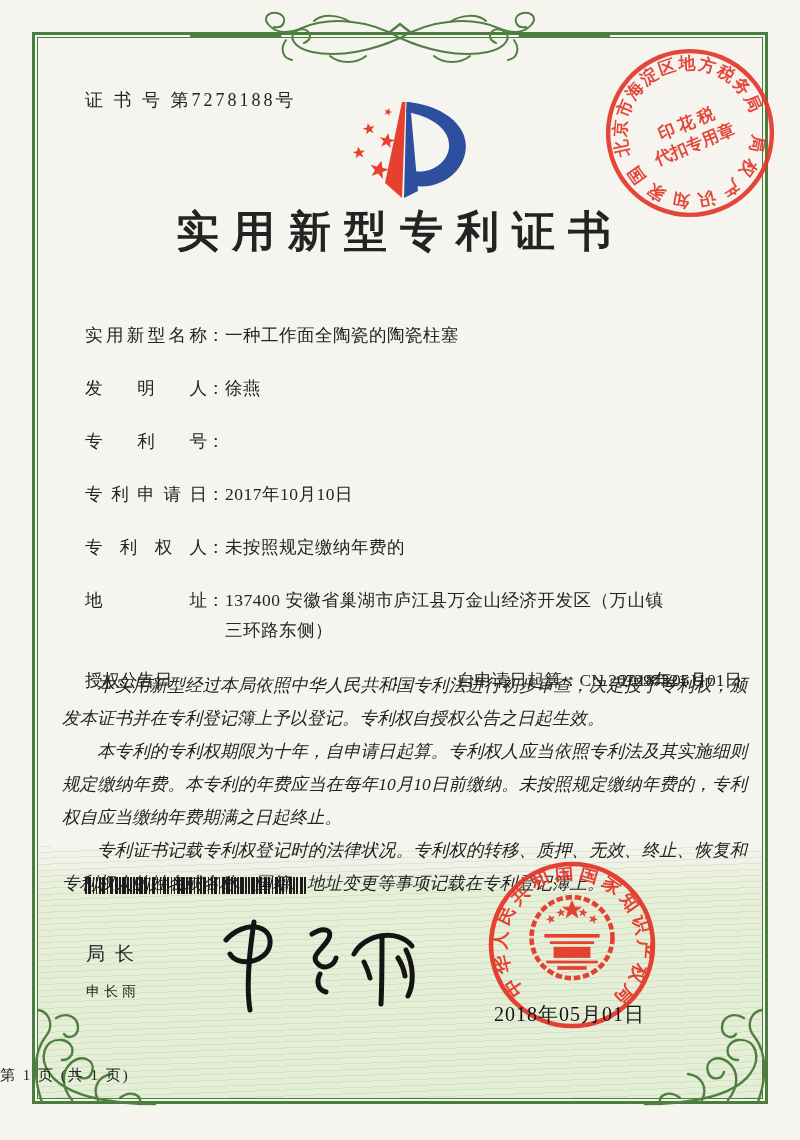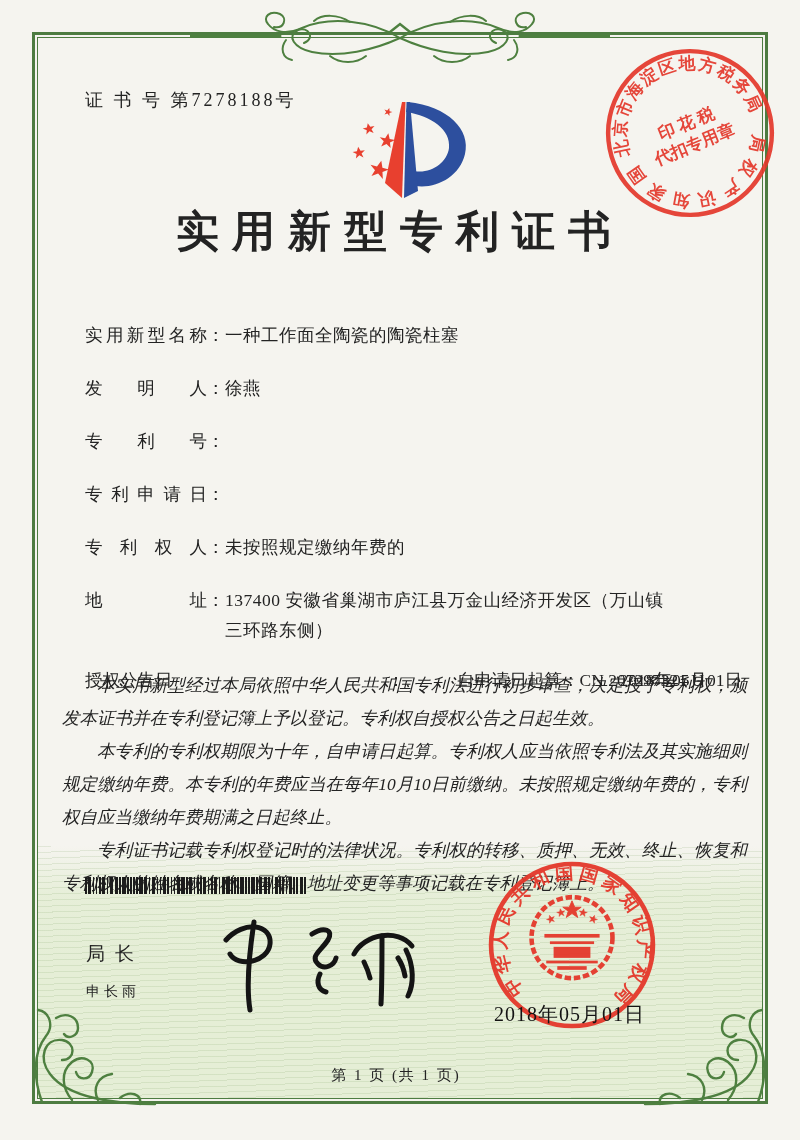--- a/index.html
+++ b/index.html
@@ -56,21 +56,21 @@
   .barcode{position:absolute;left:85px;top:877px;height:17px;display:flex;align-items:stretch;z-index:4;}
   .barcode span{display:block;background:#1c1c1c;margin-right:1.5px;}
   
   .signer-title{position:absolute;left:86px;top:941px;font-size:19px;letter-spacing:10px;z-index:4;font-family:"Liberation Sans","DejaVu Sans",sans-serif;}
   .signer-name{position:absolute;left:86px;top:983px;font-size:14px;letter-spacing:4px;z-index:4;font-family:Liberation Serif, serif;}
   .signature{position:absolute;left:192px;top:908px;width:240px;height:110px;z-index:4;}
   
   .office-seal{position:absolute;left:480px;top:853px;width:184px;height:184px;z-index:4;opacity:.95;}
   .seal-date{position:absolute;left:494px;top:1001px;width:200px;font-size:20px;letter-spacing:1px;color:#141414;z-index:5;}
   
-  .footer{position:absolute;left:0;right:8px;top:1066px;text-align:center;font-size:15px;letter-spacing:2px;z-index:4;}
+  .footer{position:absolute;left:0;right:8px;top:1066px;font-size:15px;letter-spacing:2px;z-index:4;}
 </style>
 </head>
 <body>
 
 <div class="green-zone"></div>
 <div class="frame"></div>
 
 <svg class="ornament orn-top" width="420" height="62" viewBox="0 0 420 62">
   <g stroke="#4e8040" fill="none" stroke-width="2" stroke-linecap="round">
     <path d="M0,30 H90 M330,30 H420" stroke-width="3"></path>
@@ -163,20 +163,21 @@
       <span class="fcolon">：</span>
       <span class="fvalue">徐燕</span>
   </div>
   <div class="frow">
     <span class="flabel">专利号</span>
       <span class="fcolon">：</span>
   </div>
   <div class="frow">
     <span class="flabel">专利申请日</span>
       <span class="fcolon">：</span>
+      <span class="fvalue">2017年10月10日</span>
   </div>
   <div class="frow">
     <span class="flabel">专利权人</span>
       <span class="fcolon">：</span>
       <span class="fvalue">未按照规定缴纳年费的</span>
   </div>
   <div class="frow">
     <span class="flabel">地址</span>
       <span class="fcolon">：</span>
       <span class="fvalue">137400 安徽省巢湖市庐江县万金山经济开发区（万山镇</span>

